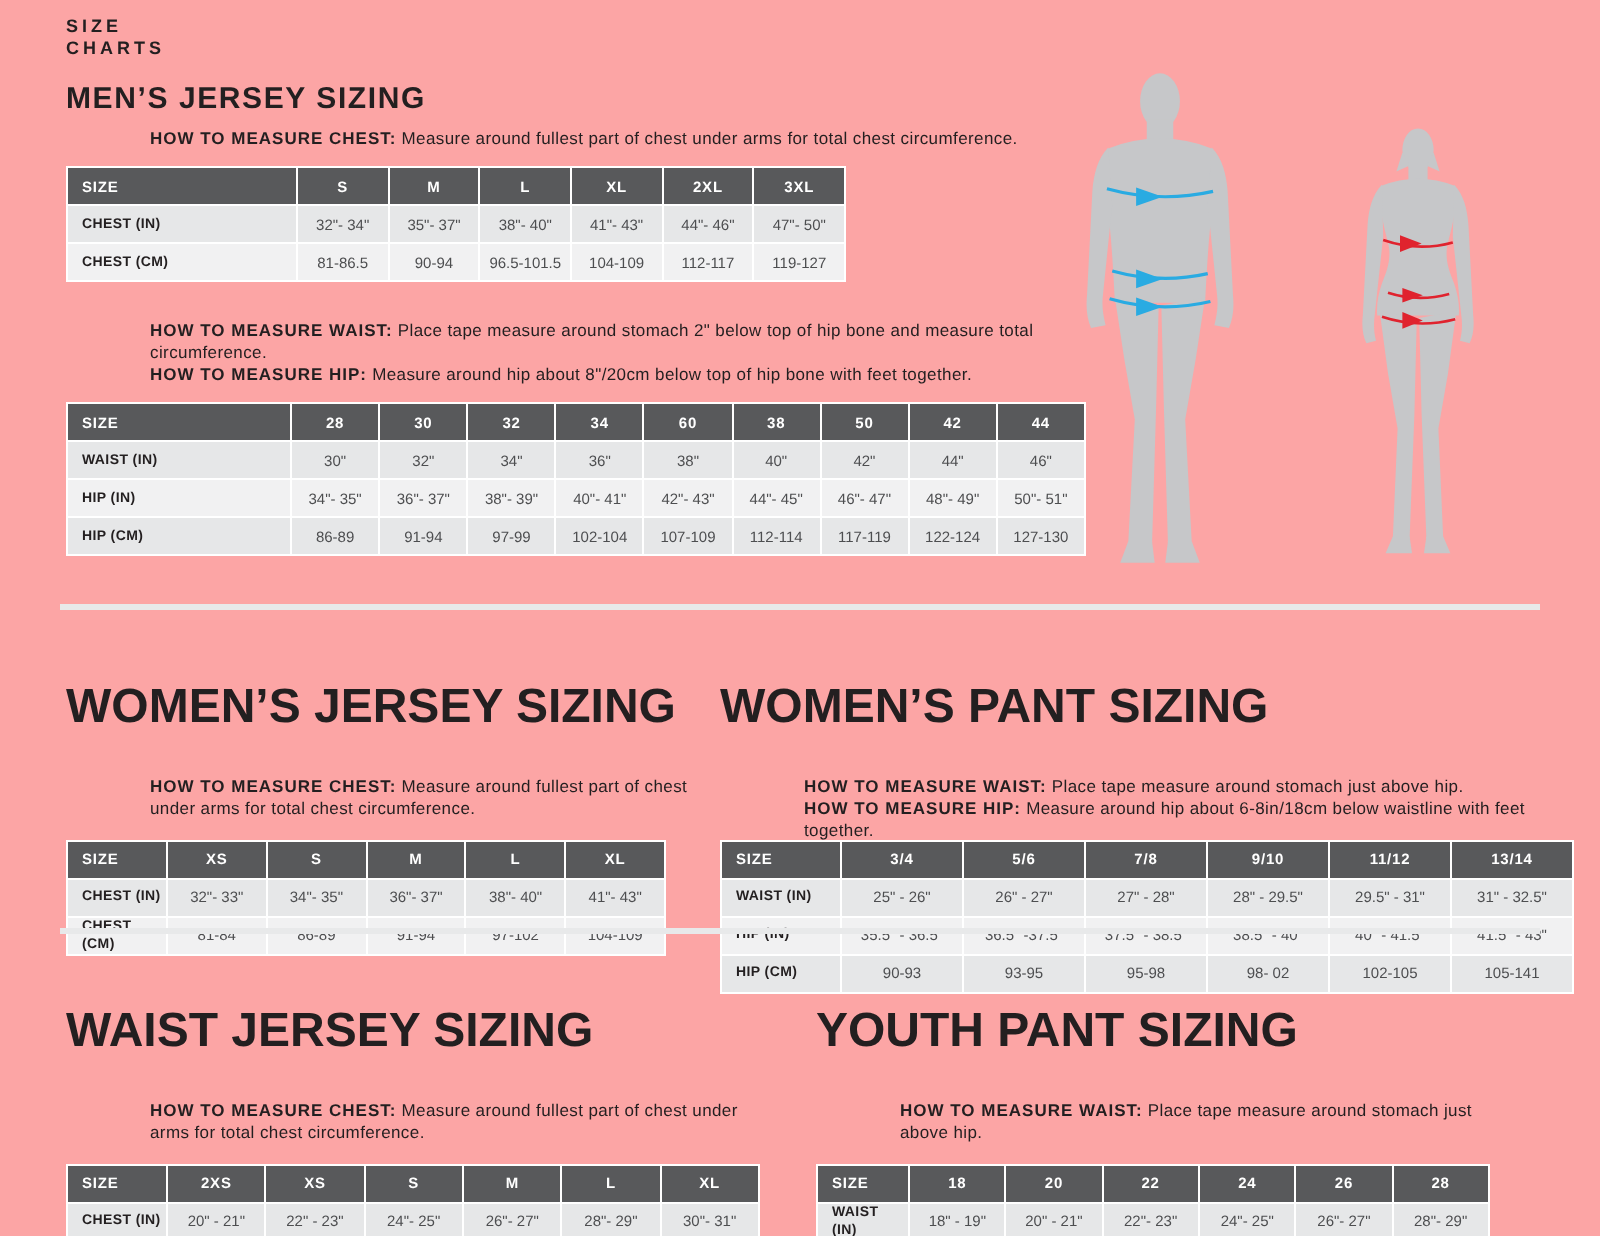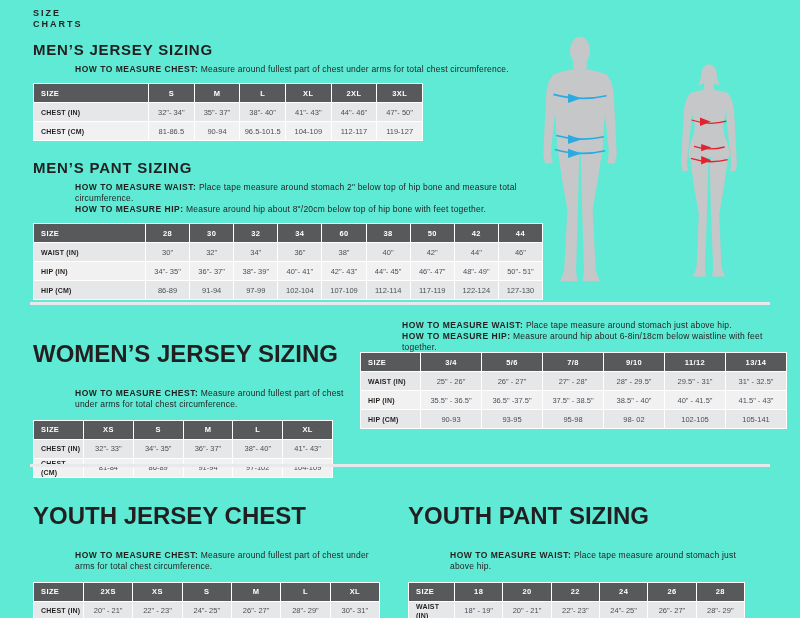--- a/index.html
+++ b/index.html
@@ -1,17 +1,17 @@
 <!DOCTYPE html>
 <html><head>
 <meta charset="utf-8">
 <style>
   html,body { margin:0; padding:0; background:#fff; }
   .page {
-    position:relative; width:800px; height:618px; background:#5eead4;
+    position:relative; width:800px; height:618px; background:#fca5a5;
     font-family:"Liberation Sans", sans-serif; color:#231f20; overflow:hidden;
   }
   .brand { position:absolute; left:33px; top:8px; font-size:9px; font-weight:bold;
            letter-spacing:2px; line-height:11px; }
   .sec { position:absolute; }
   .sec h2 { margin:0 0 6px 0; font-size:15px; line-height:16px; font-weight:bold;
             letter-spacing:0.8px; }
   .instr { margin:0; font-size:8.5px; line-height:11px; letter-spacing:0.2px;padding-left:42px; }
   .instr b { letter-spacing:0.5px; }
   .instr-block { margin:0 0 8px 0; }
@@ -79,21 +79,20 @@
             <td>96.5-101.5</td>
             <td>104-109</td>
             <td>112-117</td>
             <td>119-127</td>
           </tr>
         </tbody>
       </table>
   </section>
 
   <section class="sec" style="left:33px; top:160px; width:540px;">
-    <h2>MEN’S PANT SIZING</h2>
     <div class="instr-block">
       <p class="instr"><b>HOW TO MEASURE WAIST:</b><span> Place tape measure around stomach 2" below top of hip bone and measure total circumference.</span></p>
       <p class="instr"><b>HOW TO MEASURE HIP:</b><span> Measure around hip about 8"/20cm below top of hip bone with feet together.</span></p>
     </div>
     <table class="szt" style="width:510px;">
       <colgroup>
           <col style="width:112px;">
         </colgroup>
     <thead>
           <tr>
@@ -237,20 +236,21 @@
               <td>81-84</td>
               <td>86-89</td>
               <td>91-94</td>
               <td>97-102</td>
               <td>104-109</td>
             </tr>
           </tbody>
         </table>
     </section>
     <section style="width:430px;">
+      <h2>WOMEN’S PANT SIZING</h2>
       <div class="instr-block h2l">
         <p class="instr"><b>HOW TO MEASURE WAIST:</b><span> Place tape measure around stomach just above hip.</span></p>
         <p class="instr"><b>HOW TO MEASURE HIP:</b><span> Measure around hip about 6-8in/18cm below waistline with feet together.</span></p>
       </div>
       <table class="szt" style="width:427px;">
         <colgroup>
             <col style="width:60px;">
           </colgroup>
       <thead>
             <tr>
@@ -293,21 +293,21 @@
             </tr>
           </tbody>
         </table>
     </section>
   </div>
 
   <div class="divider" style="top:464px;"></div>
 
   <div class="cols" style="left:33px; top:482px;">
     <section style="width:375px;">
-      <h2>YOUTH JERSEY CHEST</h2>
+      <h2>WAIST JERSEY SIZING</h2>
       <div class="instr-block h2l" style="width:355px;">
         <p class="instr"><b>HOW TO MEASURE CHEST:</b><span> Measure around fullest part of chest under arms for total chest circumference.</span></p>
       </div>
       <table class="szt" style="width:347px;">
         <colgroup>
             <col style="width:50px;">
           </colgroup>
       <thead>
             <tr>
               <th>SIZE</th>

